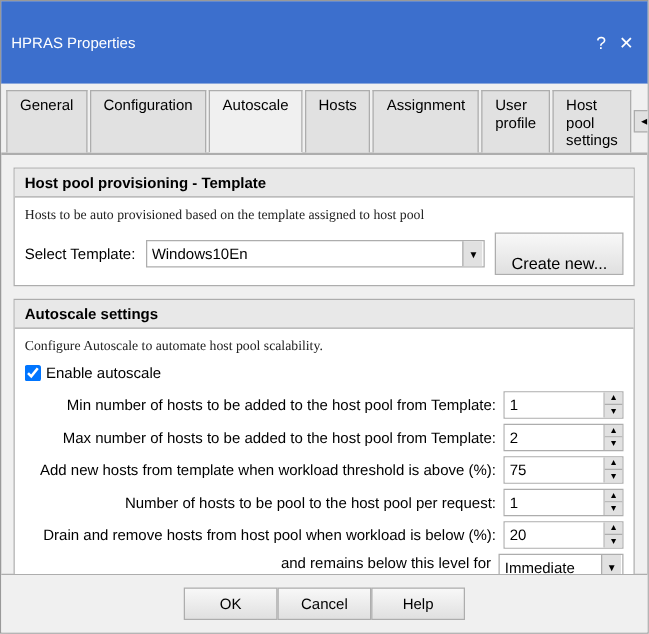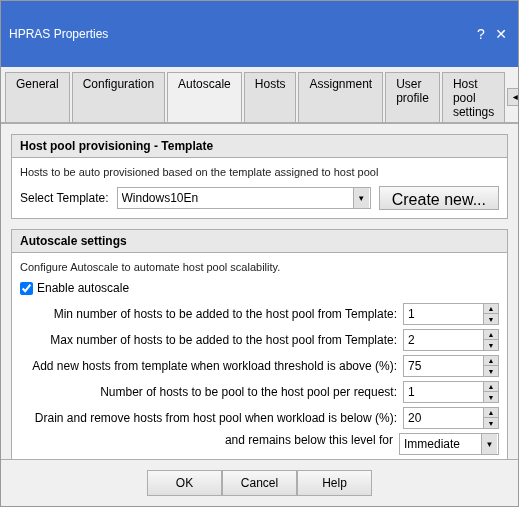--- a/index.html
+++ b/index.html
@@ -119,20 +119,21 @@
       font-weight: bold;
       font-size: 12px;
     }
     .section-content {
       padding: 8px;
     }
     .section-desc {
       font-size: 11px;
       margin-bottom: 8px;
       color: #222;
+      font-family: Liberation Serif, serif;
     }
 
     
     .template-row {
       display: flex;
       align-items: center;
       gap: 8px;
     }
     .template-label {
       font-size: 12px;
@@ -165,25 +166,25 @@
       background: #e1e1e1;
       border-left: 1px solid #adadad;
       display: flex;
       align-items: center;
       justify-content: center;
       pointer-events: none;
       font-size: 8px;
     }
     .create-btn {
       height: 24px;
-      padding: 4px 12px;
+      padding: 16px 12px;
       border: 1px solid #adadad;
       background: linear-gradient(to bottom, #f8f8f8, #e0e0e0);
       cursor: pointer;
-      font-size: 16px;
+      font-size: 13px;
       white-space: nowrap;
     }
 
     
     .checkbox-row {
       display: flex;
       align-items: center;
       gap: 4px;
       margin-bottom: 8px;
     }

